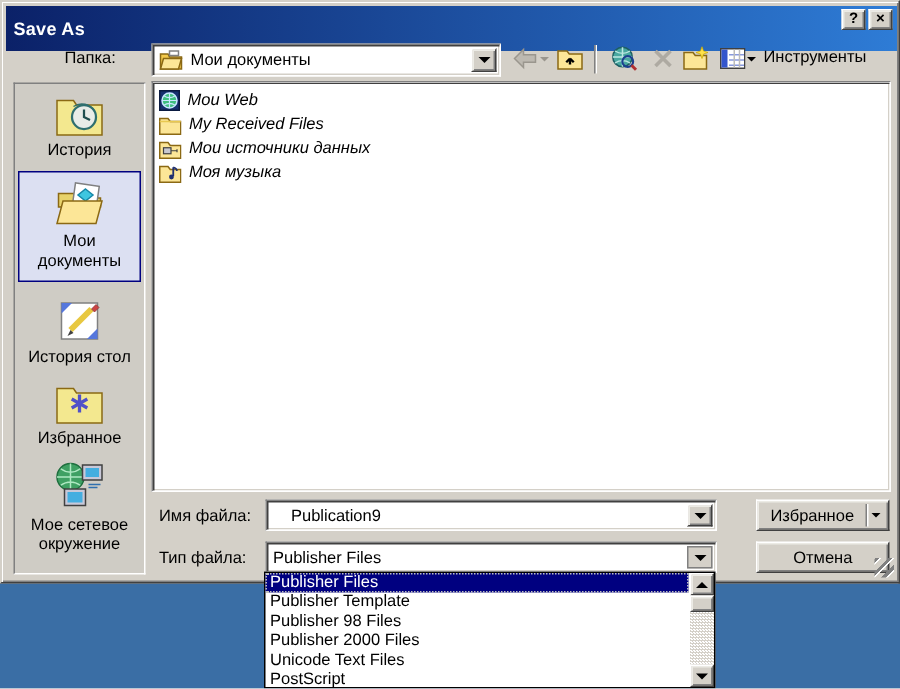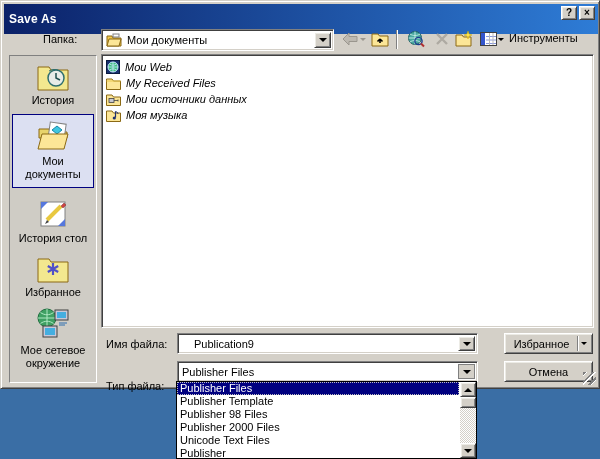--- a/index.html
+++ b/index.html
@@ -52,21 +52,21 @@
 
   
   .filelist { position:absolute; left:100px; top:53px; width:493px; height:274px; background:#fff;
               border:1px solid; border-color:#808080 #ffffff #ffffff #808080;
               box-shadow: inset 1px 1px 0 #404040, inset -1px -1px 0 #d4d0c8;
               padding:4px 0 0 4px;font-style:italic; }
   .frow { display:flex; align-items:center; gap:5px; height:16px; cursor:default; }
 
   
   .fname-label { left:105px; top:337px; }
-  .ftype-label { left:105px; top:379px; }
+  .ftype-label { left:105px; top:365px; }
   .combo2 { left:176px; top:332px; width:301px; height:21px; padding-left:16px; }
   .combo3 { left:176px; top:360px; width:301px; height:21px; padding-left:4px; }
   .combo input { border:none; outline:none; width:250px; font:11px "Liberation Sans",sans-serif; background:transparent; }
   .combo-btn.pressed { border:1px solid #808080; box-shadow:none; background:#D4D0C8; }
 
   .btn { position:absolute; height:21px; text-align:center; cursor:default;
          font:11px "Liberation Sans",sans-serif; display:flex; align-items:center; justify-content:center; }
   .save-btn { left:503px; top:332px; width:89px; padding-right:14px; }
   .save-arrow { position:absolute; right:2px; top:2px; bottom:2px; width:13px; border-left:1px solid #808080;
                 box-shadow: inset 1px 0 0 #fff; display:flex; align-items:center; justify-content:center; }
@@ -284,21 +284,21 @@
 
     <div class="grip"></div>
   </div>
 
   <div class="dropdown">
     <div class="opt selected">Publisher Files</div>
     <div class="opt">Publisher Template</div>
     <div class="opt">Publisher 98 Files</div>
     <div class="opt">Publisher 2000 Files</div>
     <div class="opt">Unicode Text Files</div>
-    <div class="opt">Publisher</div>
+    <div class="opt">PostScript</div>
     <div class="vscroll">
       <span class="sbtn raised" style="top:0">
           <span class="arrow-up"></span>
         </span>
       <span class="thumb raised"></span>
       <span class="sbtn raised" style="bottom:0">
           <span class="arrow-down"></span>
         </span>
     </div>
   </div>

